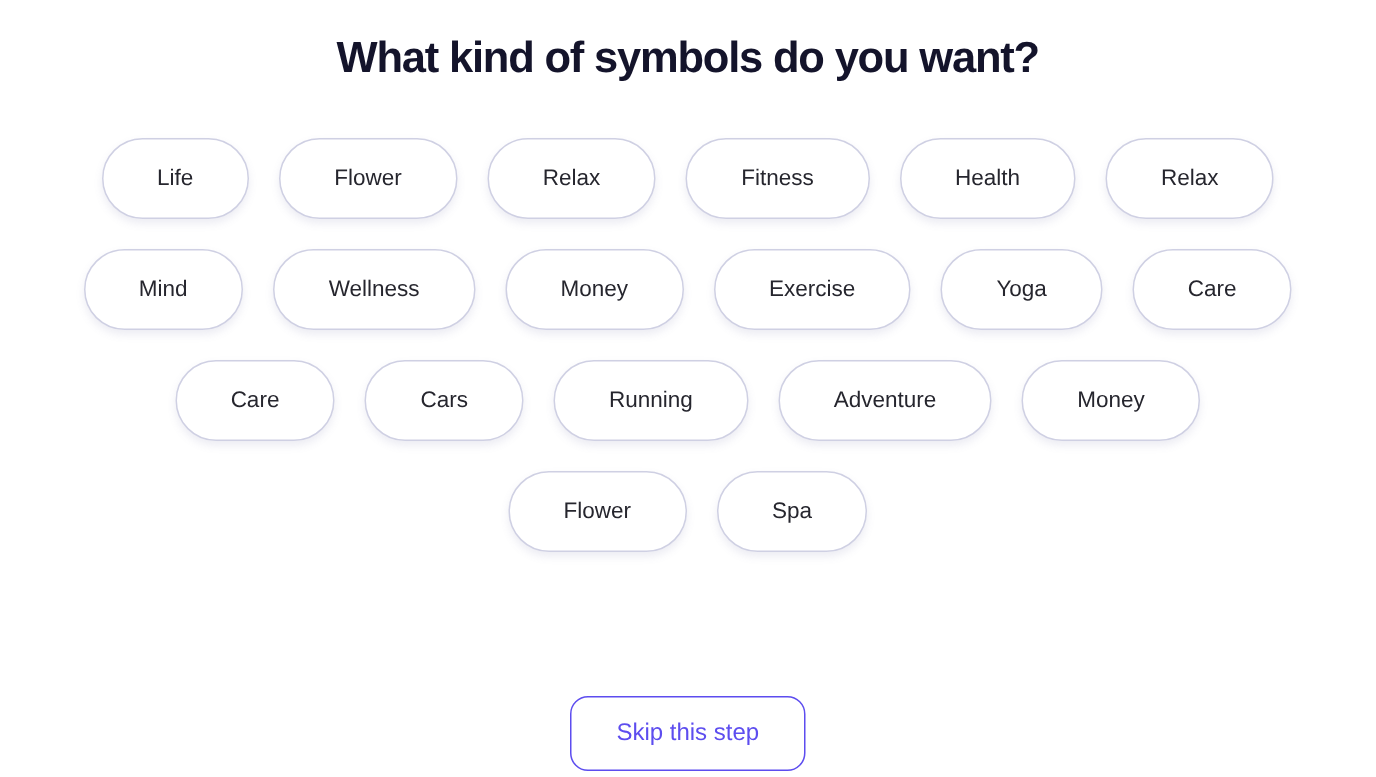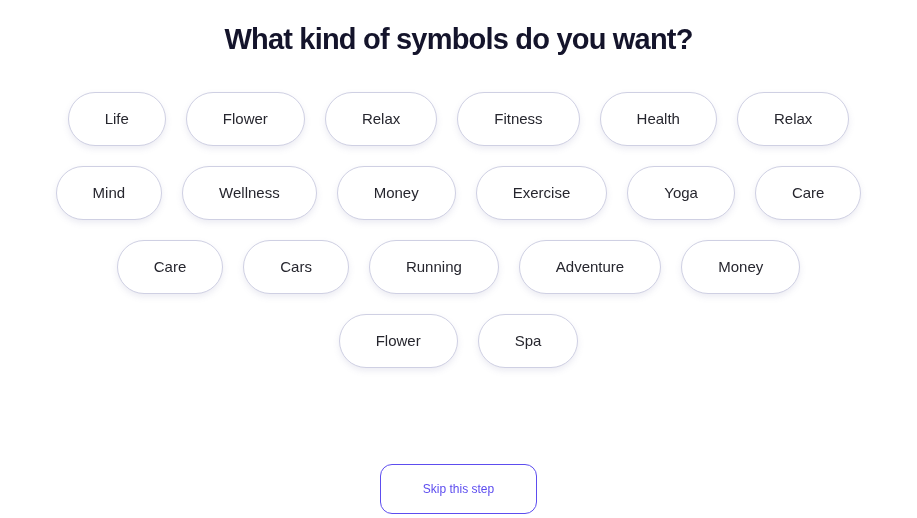--- a/index.html
+++ b/index.html
@@ -76,21 +76,21 @@
     box-sizing: border-box;
     width: 157px;
     height: 50px;
     display: inline-flex;
     align-items: center;
     justify-content: center;
     background: #ffffff;
     border: 1.6px solid #5d4def;
     border-radius: 12px;
     color: #5d4def;
-    font-size: 12px;
+    font-size: 16px;
     font-family: "Liberation Sans", sans-serif;
     cursor: pointer;
     padding: 0;
   }
 </style>
 </head>
 <body>
 
 <div class="page">
 

